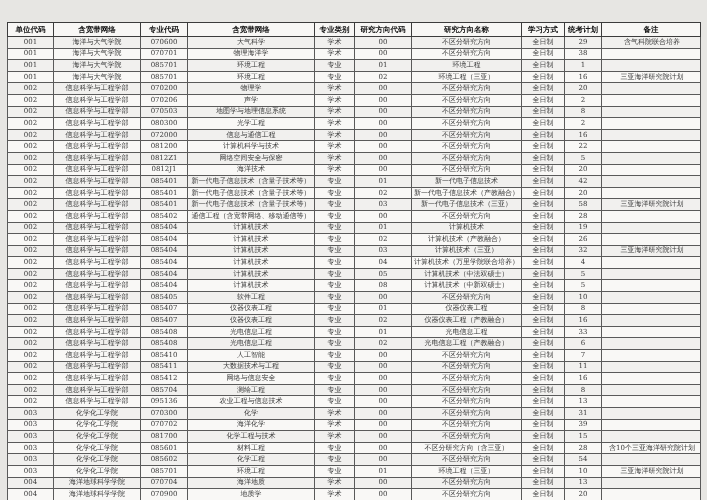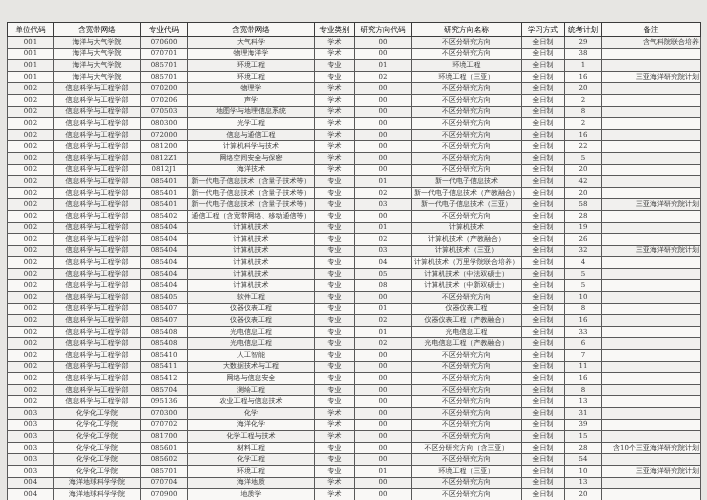--- a/index.html
+++ b/index.html
@@ -17,28 +17,28 @@
   }
   table.adm th, table.adm td{
     border:1px solid #5a5a5a;
     font-size:7px;line-height:1;
     color:#3a3a3a;
     text-align:center;vertical-align:middle;
     padding:0 1px;height:10.6px;
     overflow:hidden;white-space:nowrap;
   }
   table.adm th{
-    font-size:7.5px;font-weight:normal;color:#111;
+    font-size:7.5px;font-weight:bold;color:#111;
     height:13px;background:#f8f7f5;
     border-color:#3c3c3c;
   }
   table.adm{border:1px solid #333;}
   table.adm tbody tr:nth-child(odd) td{background:#f1f0ee;}
   table.adm tbody tr:nth-child(even) td{background:#f9f8f6;}
-  table.adm td.remark{text-align:right;padding-left:3px;}
+  table.adm td.remark{text-align:center;padding-left:3px;}
   col.c0{width:46px;} col.c1{width:87px;} col.c2{width:47px;}
   col.c3{width:127px;} col.c4{width:40px;} col.c5{width:57px;}
   col.c6{width:110px;} col.c7{width:43px;} col.c8{width:37px;}
   col.c9{width:99px;}
   
   .watermark{
     position:absolute;left:514px;top:459px;width:190px;height:34px;
     opacity:.45;pointer-events:none;
   }
   .wm-tri{

